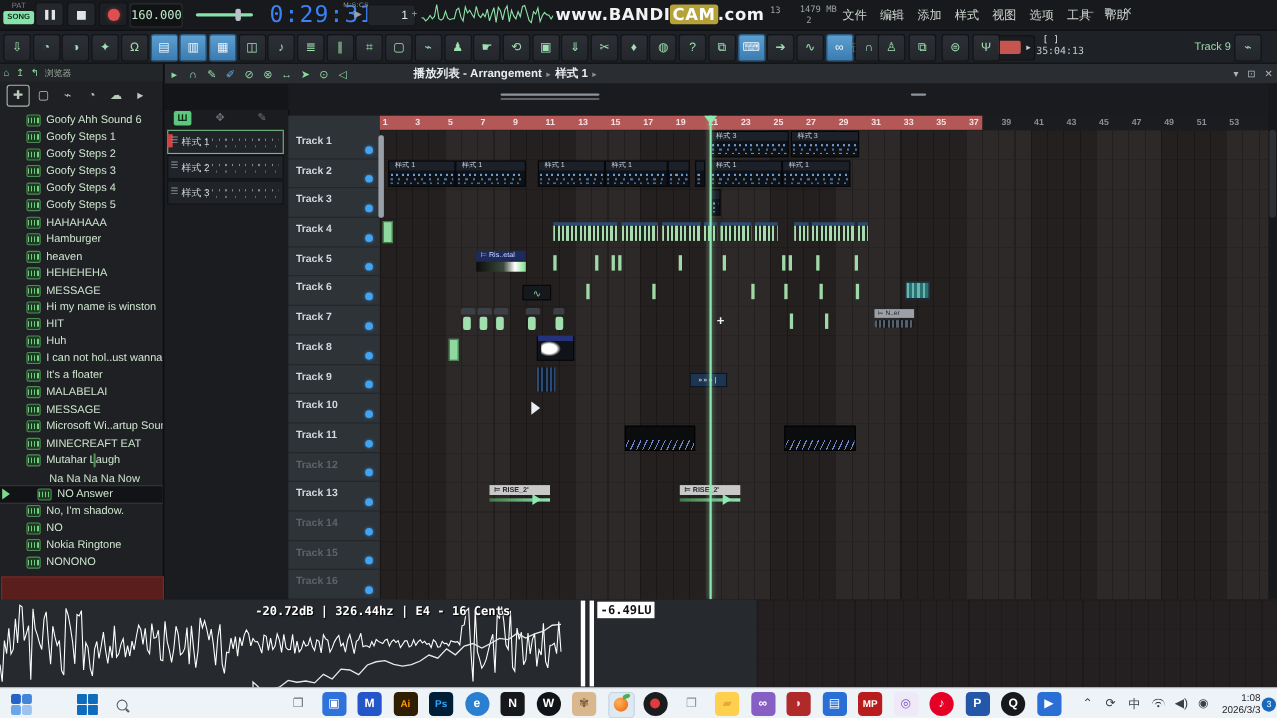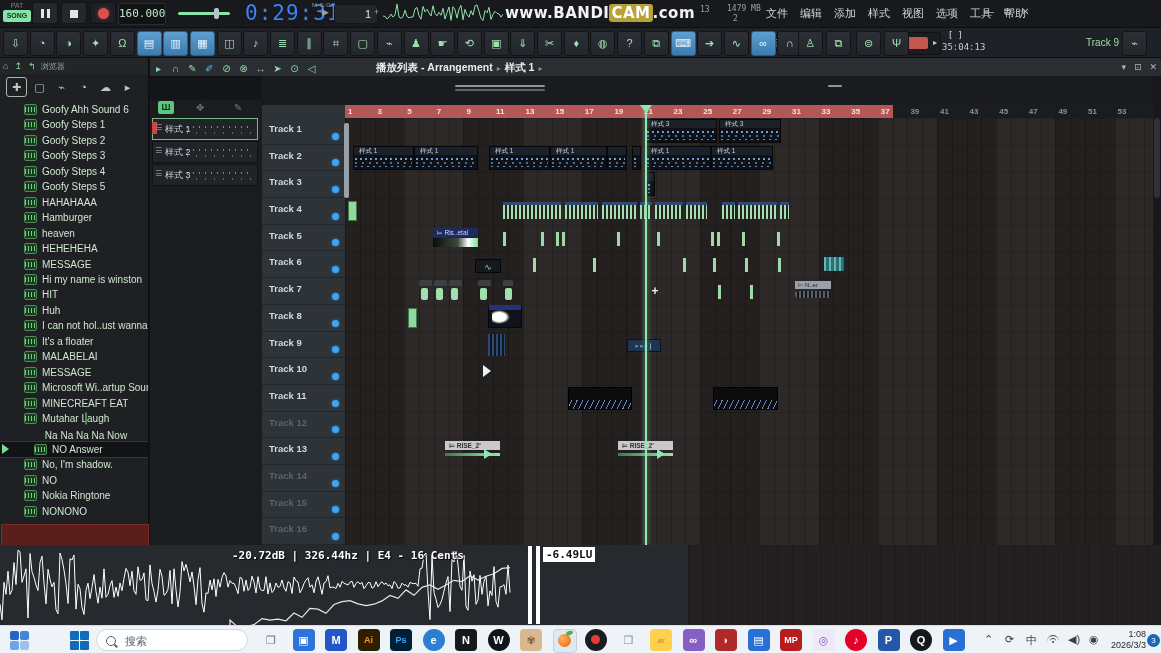--- a/index.html
+++ b/index.html
@@ -857,21 +857,20 @@
         <i></i>
         <i></i>
         <i></i>
       </span>
     <span class="winlogo" style="left:70px">
         <i></i>
         <i></i>
         <i></i>
         <i></i>
       </span>
-    <div class="search">搜索</div>
     <span class="mag" style="left:106px;top:10px;position:absolute"></span>
     <div id="taskIcons">
         <span class="tb-ic" style="left: 260px; color: rgb(107, 114, 128);">❐</span>
         <span class="tb-ic" style="left: 292.5px; background: rgb(47, 114, 217); color: rgb(255, 255, 255);">▣</span>
         <span class="tb-ic" style="left: 325px; background: rgb(36, 86, 201); color: rgb(255, 255, 255);">M</span>
         <span class="tb-ic" style="left: 357.5px; background: rgb(48, 30, 0); color: rgb(255, 154, 0); font-size: 9px;">Ai</span>
         <span class="tb-ic" style="left: 390px; background: rgb(0, 30, 54); color: rgb(49, 168, 255); font-size: 9px;">Ps</span>
         <span class="tb-ic round" style="left: 422.5px; background: rgb(43, 127, 208); color: rgb(255, 255, 255);">e</span>
         <span class="tb-ic" style="left: 455px; background: rgb(22, 24, 28); color: rgb(255, 255, 255);">N</span>
         <span class="tb-ic round" style="left: 487.5px; background: rgb(16, 20, 24); color: rgb(255, 255, 255);">W</span>

